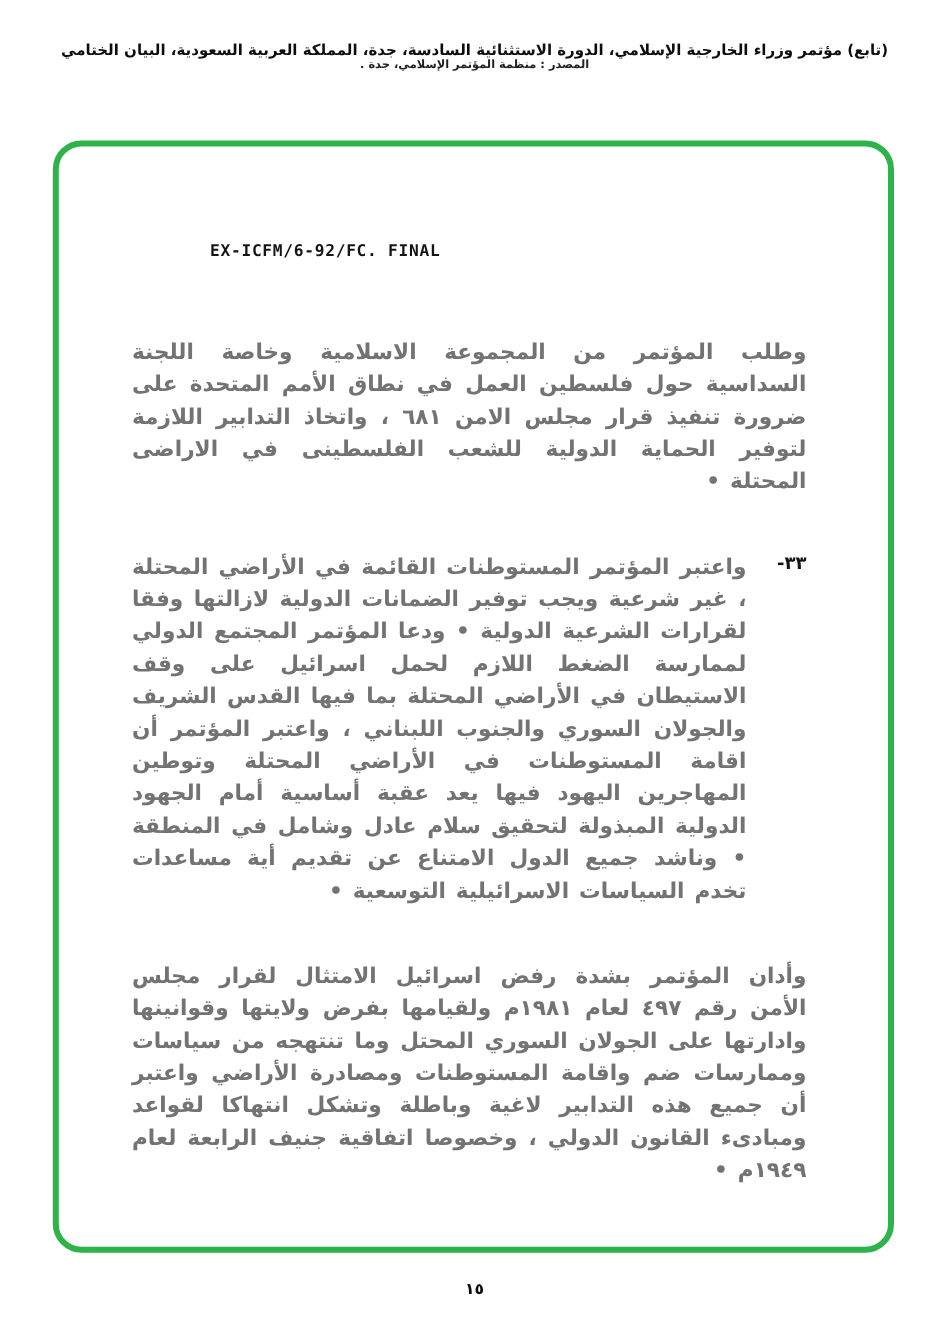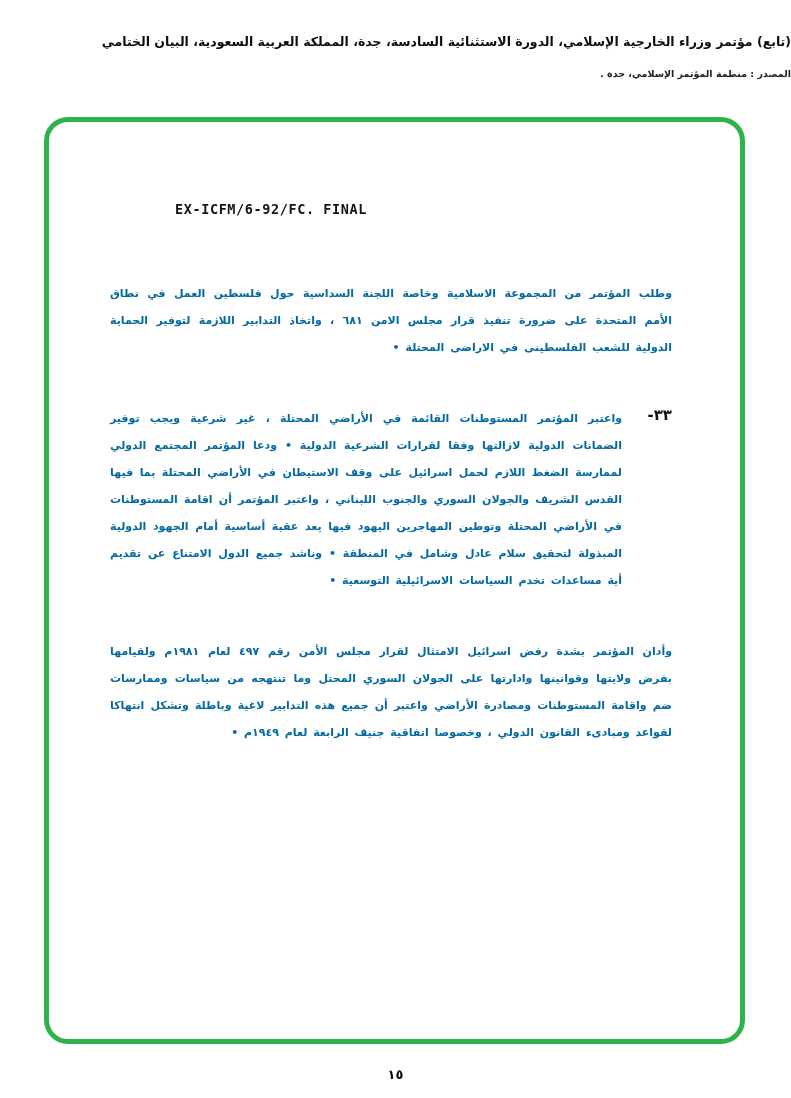--- a/index.html
+++ b/index.html
@@ -6,33 +6,33 @@
   html,body { background:#ffffff; }
   body {
     width:791px; height:1098px;
     position:relative;
     font-family:"DejaVu Sans", sans-serif;
     color:#111111;
     overflow:hidden;
   }
   .page-header {
     direction:rtl;
+    text-align:center;
     padding-top:34px;
   }
   .header-title {
     font-size:12.5px;
     font-weight:bold;
     color:#0d0d0d;
     letter-spacing:0;
   }
   .header-source {
     font-size:9.5px;
     font-weight:bold;
     color:#222222;
-    margin-top:19px;
   }
   .doc-frame {
     position:absolute;
     left:44px;
     top:117px;
     width:701px;
     height:927px;
     border:5px solid #2eb34b;
     border-radius:24px;
     background:#ffffff;
@@ -62,26 +62,26 @@
   }
   .para-num {
     flex:0 0 34px;
     font-size:15px;
     font-weight:bold;
     padding-top:1px;
     color:#141414;
   }
   .para-text {
     flex:1;
-    font-size:11px;
+    font-size:18px;
     font-weight:bold;
     line-height:27px;
     text-align:justify;
     text-align-last:right;
-    color:#0369a1;
+    color:#737373;
     word-spacing:2px;
   }
   .page-number {
     position:absolute;
     bottom:16px;
     left:0;
     width:100%;
     text-align:center;
     font-size:13px;
     font-weight:bold;

